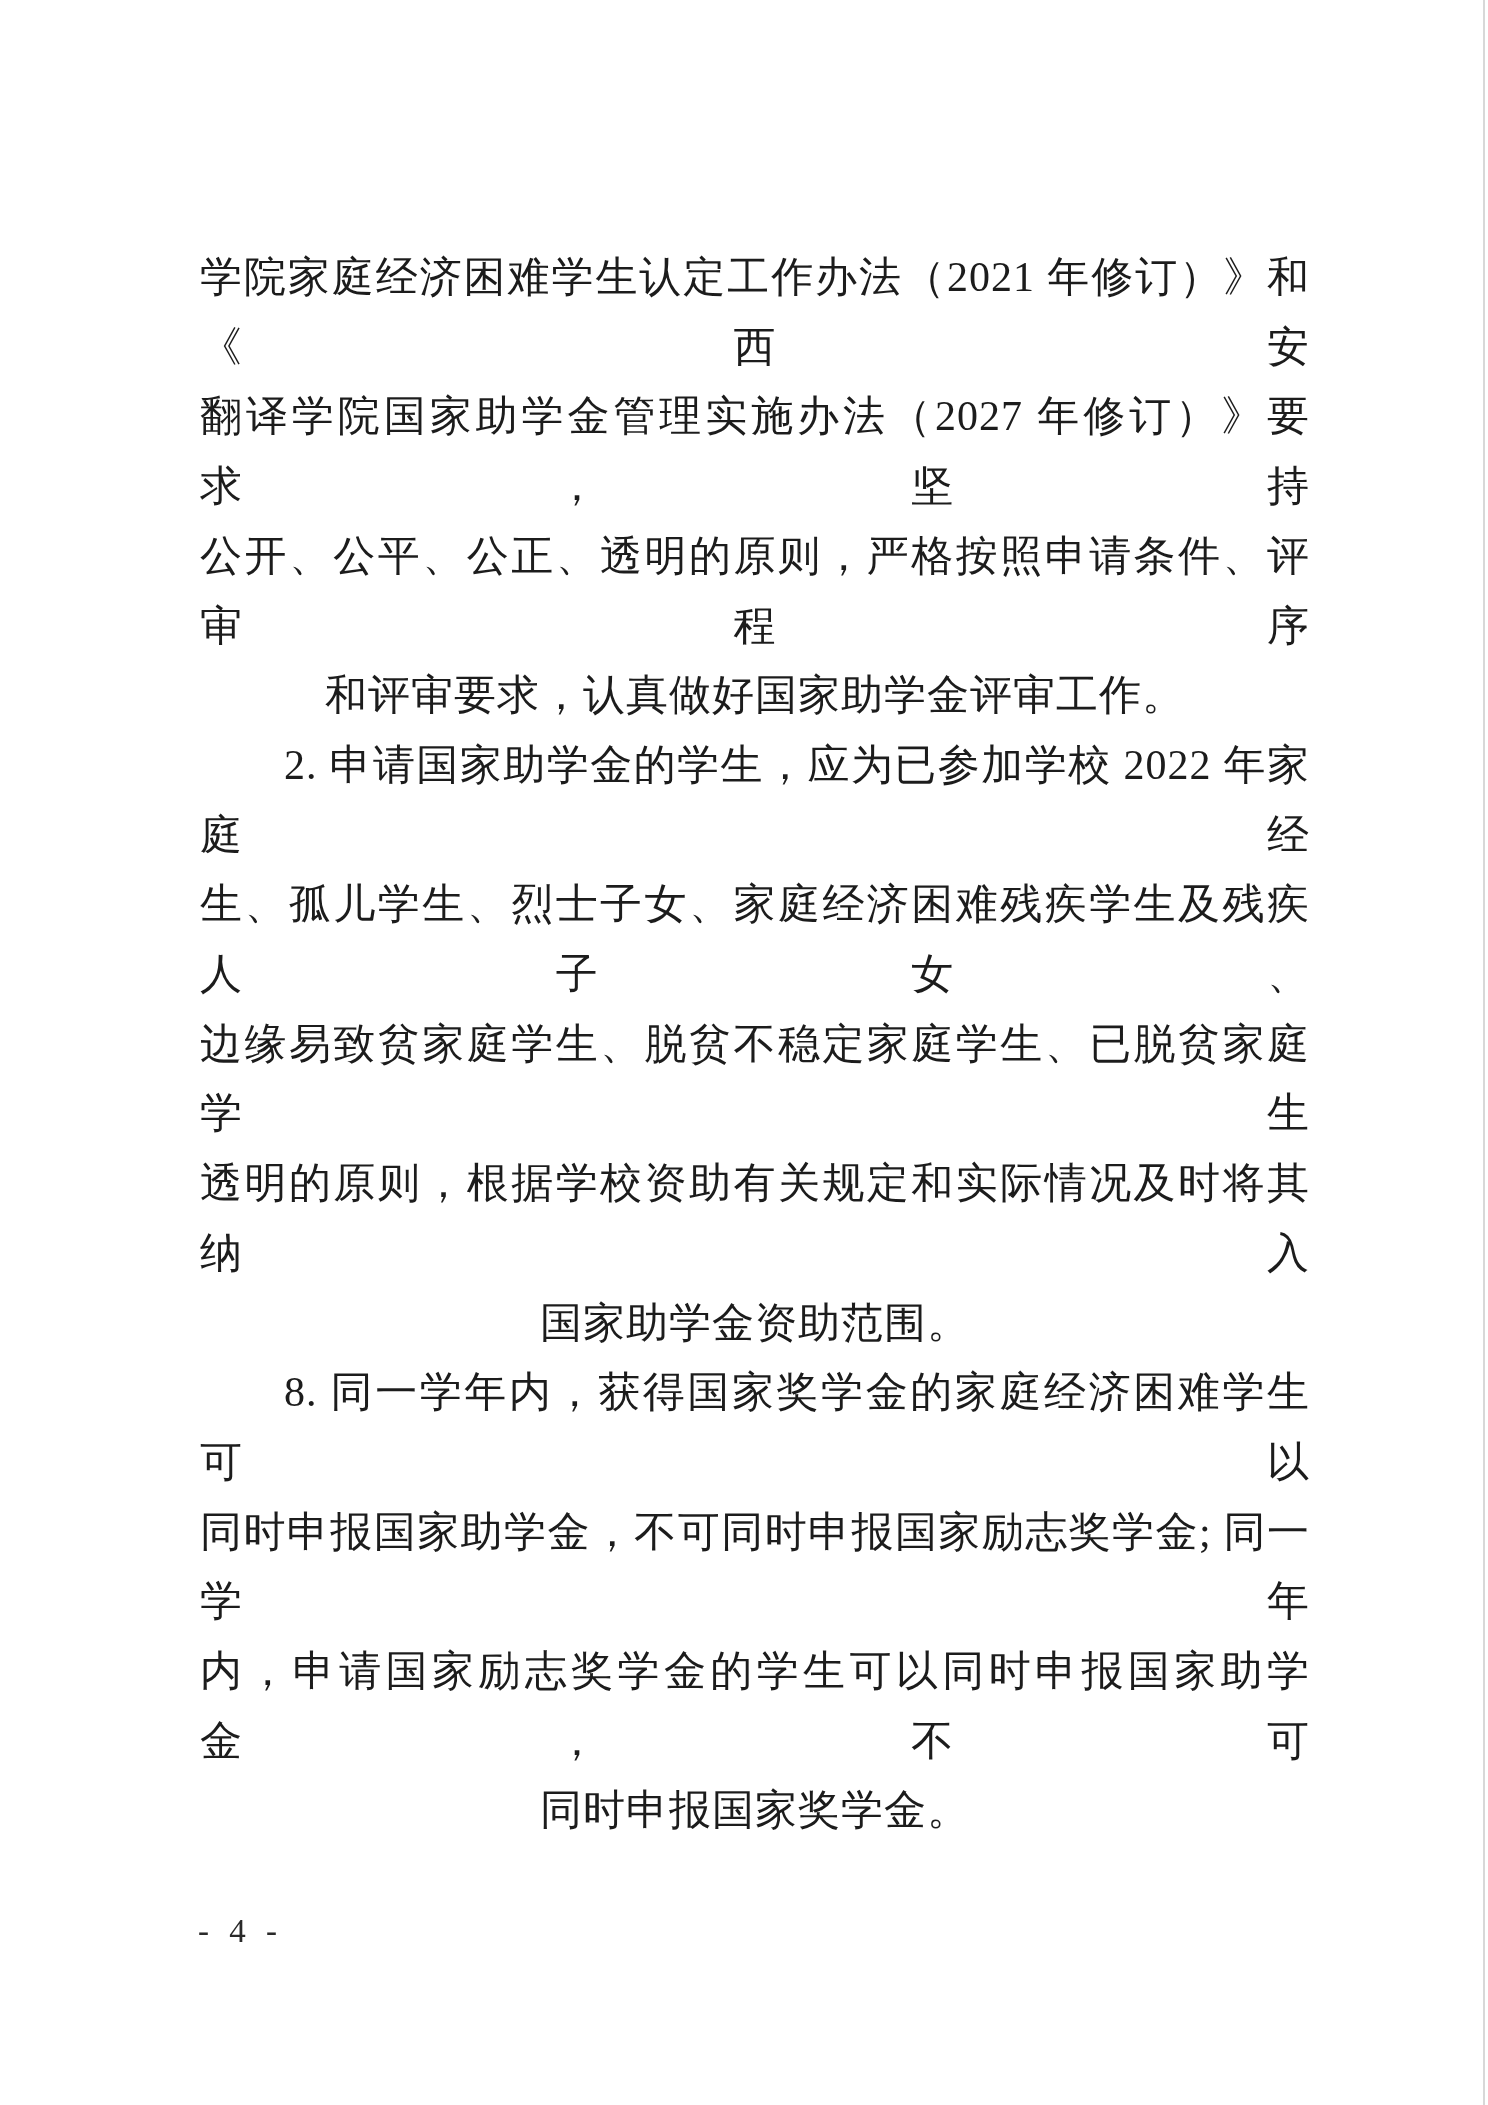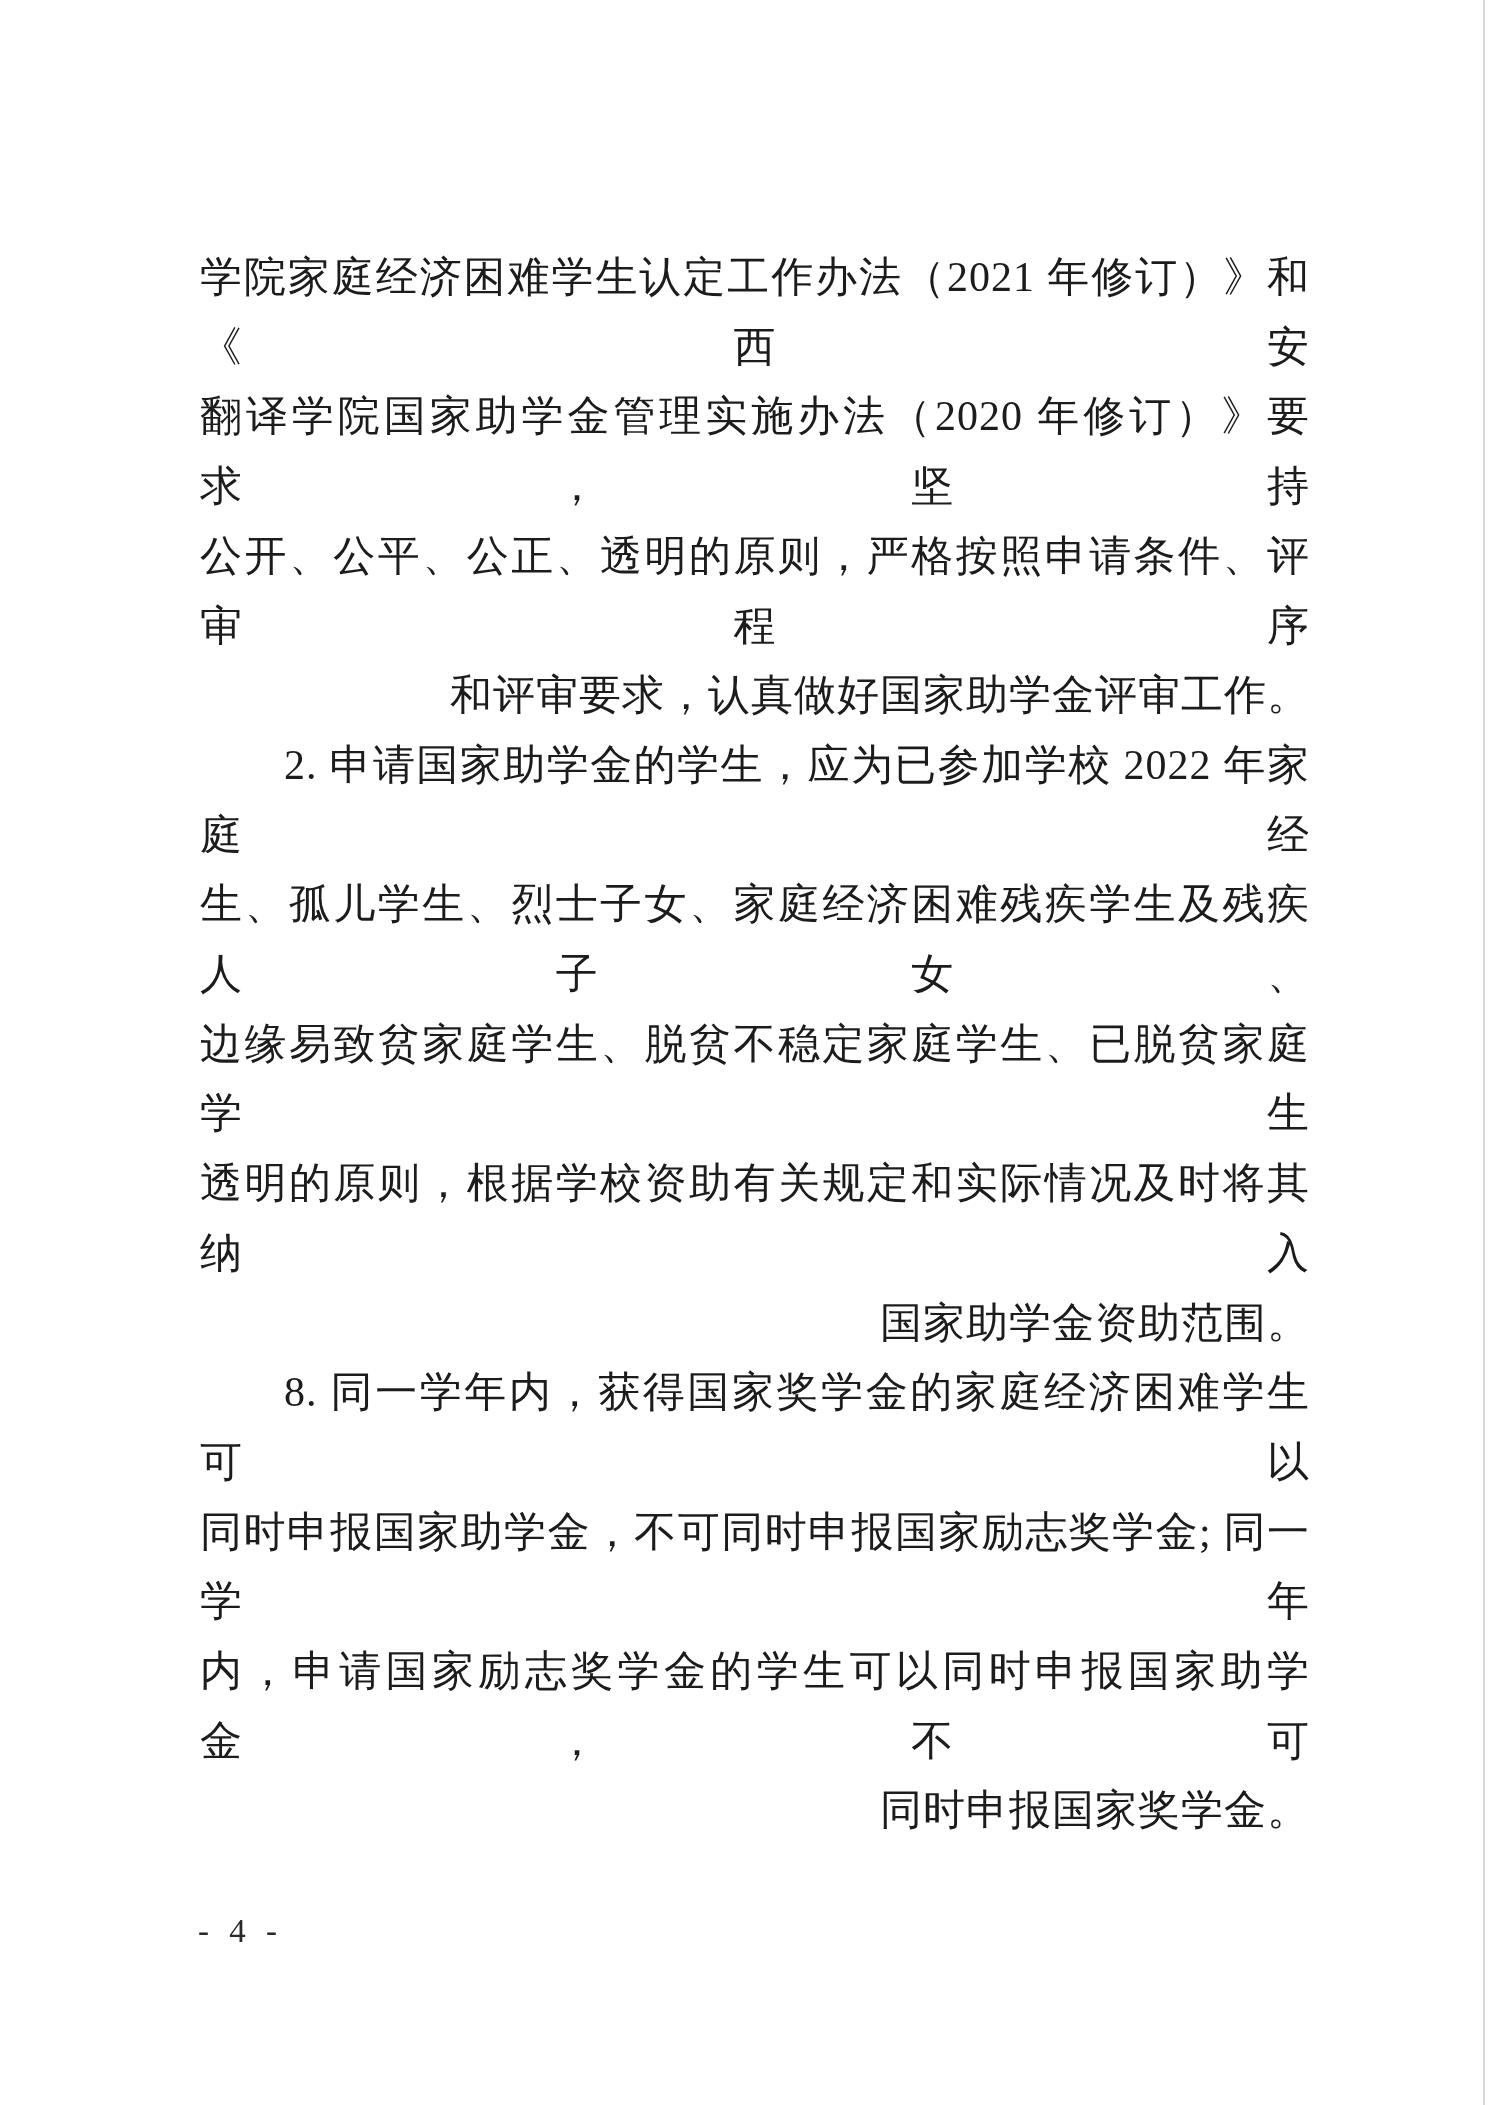--- a/index.html
+++ b/index.html
@@ -28,21 +28,21 @@
     position: absolute;
     left: 200px;
     top: 243px;
     width: 1110px;
     font-size: 42px;
     line-height: 69.7px;
     letter-spacing: 1px;
   }
   .line {
     white-space: nowrap;
-    text-align: right;
+    text-align: center;
   }
   .line.j {
     white-space: normal;
     text-align: justify;
     text-align-last: justify;
     text-justify: inter-ideograph;
   }
   .line.ind {
     text-indent: 2em;
   }
@@ -54,21 +54,21 @@
     letter-spacing: 6px;
     color: #2a2a2a;
   }
 </style>
 </head>
 <body>
 
 <div class="page">
   <div class="doc-body">
       <div class="line j">学院家庭经济困难学生认定工作办法（2021 年修订）》和《西安</div>
-      <div class="line j">翻译学院国家助学金管理实施办法（2020 年修订）》要求，坚持</div>
+      <div class="line j">翻译学院国家助学金管理实施办法（2027 年修订）》要求，坚持</div>
       <div class="line j">公开、公平、公正、透明的原则，严格按照申请条件、评审程序</div>
       <div class="line">和评审要求，认真做好国家助学金评审工作。</div>
       <div class="line j ind">2. 申请国家助学金的学生，应为已参加学校 2022 年家庭经</div>
       <div class="line j">生、孤儿学生、烈士子女、家庭经济困难残疾学生及残疾人子女、</div>
       <div class="line j">边缘易致贫家庭学生、脱贫不稳定家庭学生、已脱贫家庭学生</div>
       <div class="line j">透明的原则，根据学校资助有关规定和实际情况及时将其纳入</div>
       <div class="line">国家助学金资助范围。</div>
       <div class="line j ind">8. 同一学年内，获得国家奖学金的家庭经济困难学生可以</div>
       <div class="line j">同时申报国家助学金，不可同时申报国家励志奖学金; 同一学年</div>
       <div class="line j">内，申请国家励志奖学金的学生可以同时申报国家助学金，不可</div>

